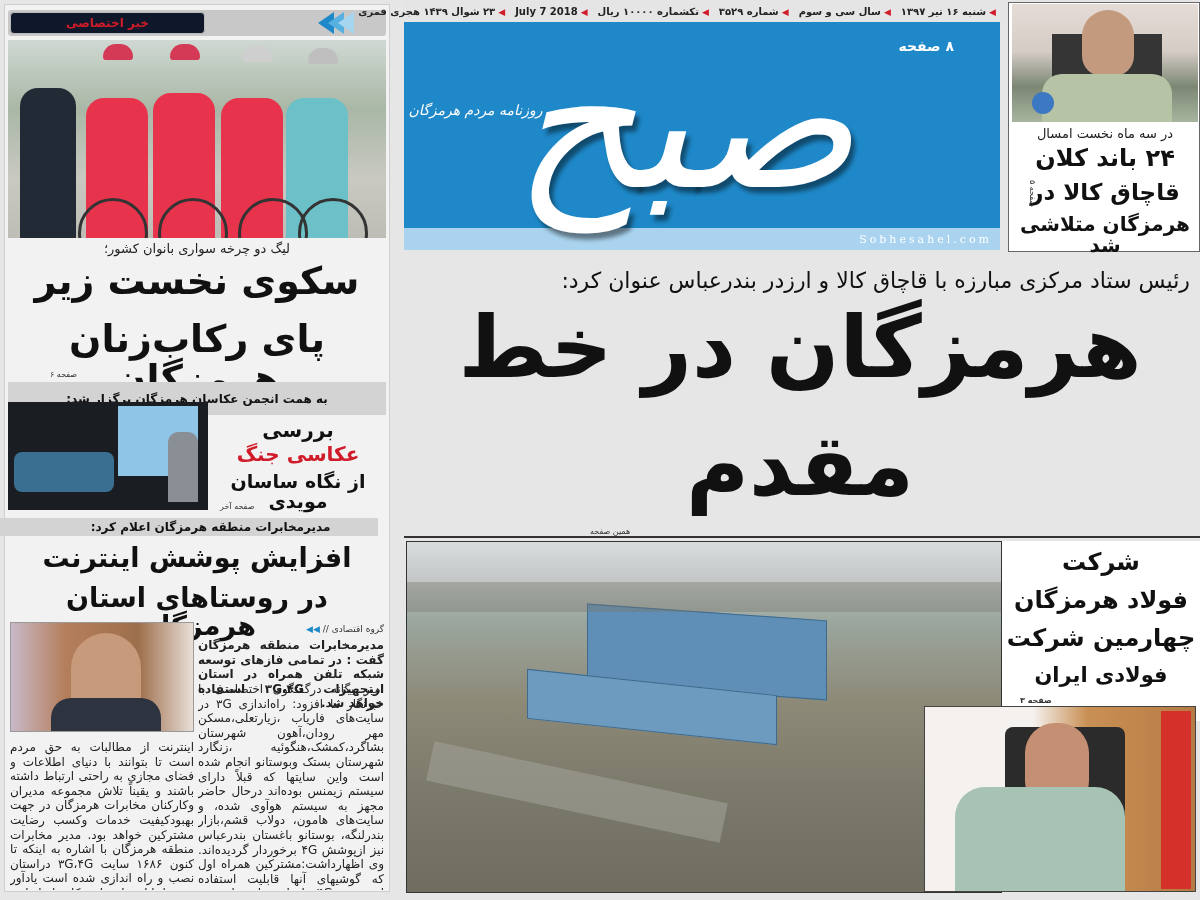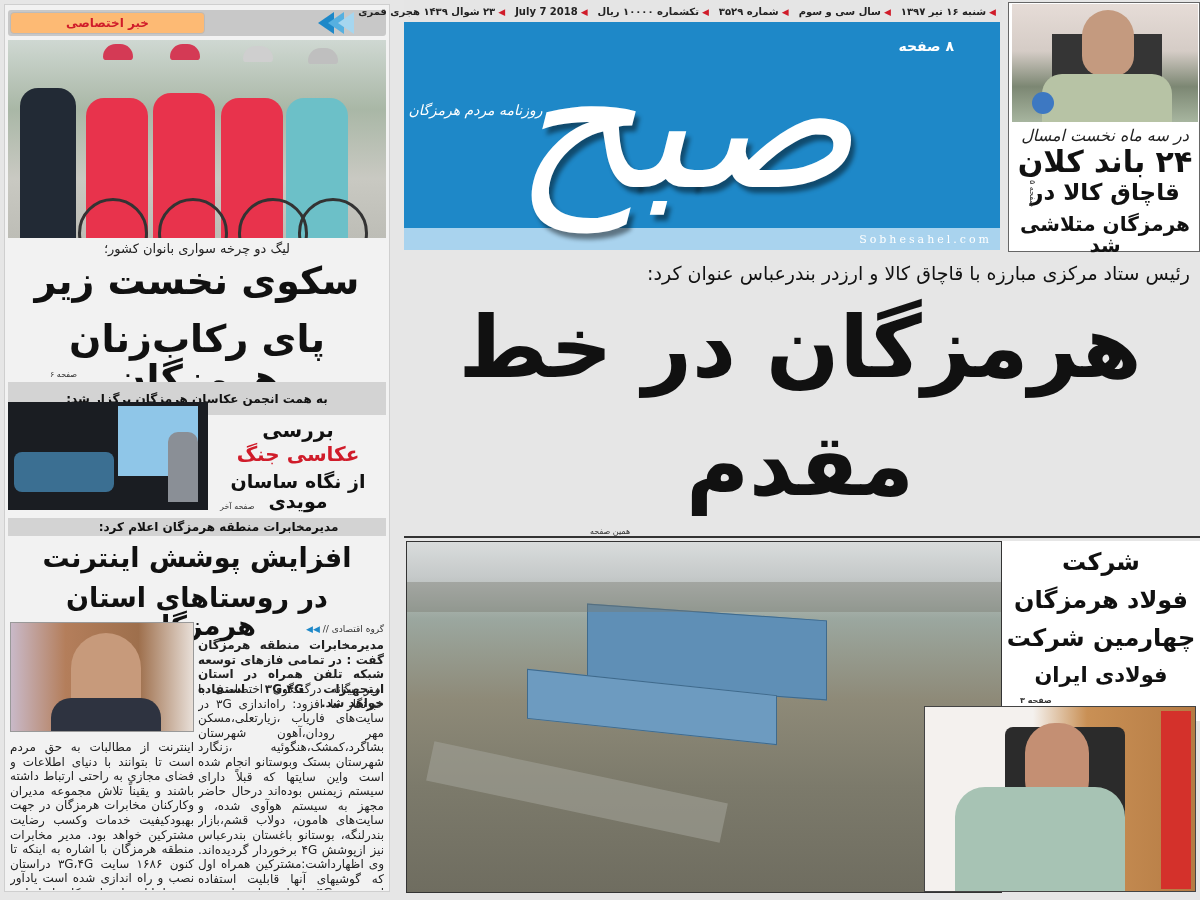--- a/index.html
+++ b/index.html
@@ -16,21 +16,21 @@
   .left-col {
     left: 4px; top: 4px; width: 386px; height: 888px;
     background: #f2f2f2; border: 1px solid #cfcfcf;
   }
   .exclusive-bar {
     left: 8px; top: 10px; width: 378px; height: 26px;
     background: #c8c8c8; border-radius: 3px;
   }
   .exclusive-label {
     left: 10px; top: 12px; width: 195px; height: 22px;
-    background: #fdba74; border-radius: 4px; border: 1px solid #bbb;
+    background: #0f172a; border-radius: 4px; border: 1px solid #bbb;
     color: #d01c2a; font-size: 12px; font-weight: bold;
     display: flex; align-items: center; justify-content: center;
   }
   .chevrons { left: 318px; top: 12px; width: 60px; height: 22px; direction: ltr; display: flex; align-items: center; }
   .chev { width: 0; height: 0; border-top: 11px solid transparent; border-bottom: 11px solid transparent; margin-right: -6px; }
   .chev.c1 { border-right: 16px solid #1e88c8; }
   .chev.c2 { border-right: 16px solid #56b0e0; }
   .chev.c3 { border-right: 16px solid #a6d6ef; }
 
   .photo-cyclists {
@@ -89,21 +89,21 @@
     left: 1008px; top: 2px; width: 192px; height: 250px;
     background: #fff; border: 1px solid #666;
   }
   .photo-officer {
     left: 1012px; top: 4px; width: 186px; height: 118px;
     background: linear-gradient(180deg, #e6dcd7 0%, #d5ccc6 40%, #7c8773 70%, #a7b59f 100%);
     overflow: hidden;
   }
 
   
-  .surtitle { left: 404px; top: 262px; width: 792px; font-size: 19px; color: #111; text-align: right; padding-right: 6px; }
+  .surtitle { left: 404px; top: 268px; width: 792px; font-size: 22px; color: #111; text-align: right; padding-right: 6px; }
   .main-headline {
     left: 404px; top: 288px; width: 792px; height: 245px;
     font-size: 86px; font-weight: 900; color: #111; line-height: 118px; text-align: center;
     font-family: "DejaVu Sans", sans-serif; letter-spacing: -2px;
   }
 
   
   .photo-steel {
     left: 406px; top: 541px; width: 596px; height: 352px;
     background: linear-gradient(180deg, #d9dcdc 0%, #c5c9c9 10%, #9ba79f 22%, #8e8a78 45%, #7c7a6b 70%, #6f6d60 100%);
@@ -155,21 +155,21 @@
 <div class="abs photo-event">
   <div class="screen"></div>
   <div style="position:absolute;left:6px;top:50px;width:100px;height:40px;background:#3b6f92;border-radius:8px;"></div>
   <div style="position:absolute;left:160px;top:30px;width:30px;height:70px;background:#8a8f96;border-radius:10px 10px 0 0;"></div>
 </div>
 <div class="abs headline-xl" style="left:210px;top:420px;width:176px;font-size:20px;">بررسی</div>
 <div class="abs headline-xl" style="left:210px;top:444px;width:176px;font-size:20px;color:#d01c2a;">عکاسی جنگ</div>
 <div class="abs headline-xl" style="left:210px;top:472px;width:176px;font-size:19px;">از نگاه ساسان مویدی</div>
 <div class="abs page-ref" style="left:204px;top:502px;">صفحه آخر</div>
 
-<div class="abs grey-strip" style="left:8px;top:518px;width:378px;height:18px;padding-left:43px;">مدیرمخابرات منطقه هرمزگان اعلام کرد:</div>
+<div class="abs grey-strip" style="left:0;top:518px;width:378px;height:18px;padding-left:43px;">مدیرمخابرات منطقه هرمزگان اعلام کرد:</div>
 <div class="abs headline-xl" style="left:8px;top:544px;width:378px;font-size:27px;">افزایش پوشش اینترنت</div>
 <div class="abs headline-xl" style="left:8px;top:584px;width:378px;font-size:27px;">در روستاهای استان هرمزگان</div>
 
 <div class="abs photo-man1">
   <div style="position:absolute;left:60px;top:10px;width:70px;height:90px;background:#c79a7b;border-radius:40px 40px 20px 20px;"></div>
   <div style="position:absolute;left:40px;top:75px;width:110px;height:40px;background:#2e3340;border-radius:20px 20px 0 0;"></div>
 </div>
 
 <div class="abs" style="left:198px;top:624px;width:186px;font-size:9px;color:#333;"><span>گروه اقتصادی //</span> <span style="color:#1e88c8;">◀◀</span></div>
 <div class="abs body-text" style="left:198px;top:638px;width:186px;font-weight:bold;">مدیرمخابرات منطقه هرمزگان گفت : در تمامی فازهای توسعه شبکه تلفن همراه در استان ازتجهیزات ۳G،۴G استفاده خواهد شد.</div>
@@ -192,22 +192,22 @@
   <div class="mast-pages">۸ صفحه</div>
 </div>
 
 <div class="abs box-right-top"></div>
 <div class="abs photo-officer">
   <div style="position:absolute;left:40px;top:30px;width:110px;height:90px;background:#353535;"></div>
   <div style="position:absolute;left:70px;top:6px;width:52px;height:66px;background:#c49a7f;border-radius:26px 26px 20px 20px;"></div>
   <div style="position:absolute;left:30px;top:70px;width:130px;height:50px;background:#b7c3a5;border-radius:20px 20px 0 0;"></div>
   <div style="position:absolute;left:20px;top:88px;width:22px;height:22px;background:#3d78c2;border-radius:50%;"></div>
 </div>
-<div class="abs kicker" style="left:1012px;top:126px;width:186px;font-size:16px;font-style:italic;">در سه ماه نخست امسال</div>
-<div class="abs headline-xl" style="left:1012px;top:146px;width:186px;font-size:30px;">۲۴ باند کلان</div>
+<div class="abs kicker" style="left:1012px;top:126px;width:186px;font-size:13px;">در سه ماه نخست امسال</div>
+<div class="abs headline-xl" style="left:1012px;top:146px;width:186px;font-size:24px;">۲۴ باند کلان</div>
 <div class="abs headline-xl" style="left:1012px;top:180px;width:186px;font-size:23px;">قاچاق کالا در</div>
 <div class="abs headline-xl" style="left:1012px;top:214px;width:186px;font-size:20px;">هرمزگان متلاشی شد</div>
 <div class="abs page-ref" style="left:1012px;top:180px;writing-mode:vertical-rl;">صفحه ۵</div>
 
 <div class="abs surtitle">رئیس ستاد مرکزی مبارزه با قاچاق کالا و ارزدر بندرعباس عنوان کرد:</div>
 <div class="abs main-headline">
   <div>هرمزگان در خط مقدم</div>
   <div>مبارزه با قاچاق کالا و ارز</div>
 </div>
 <div class="abs page-ref" style="left:574px;top:527px;">همین صفحه</div>

